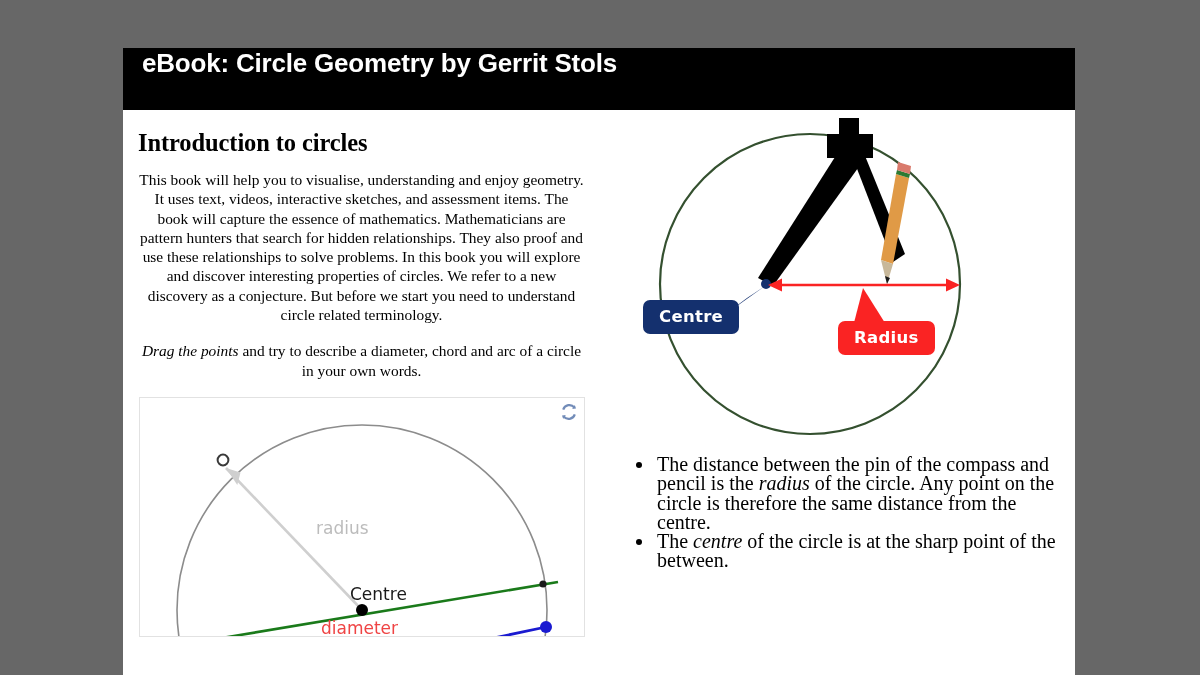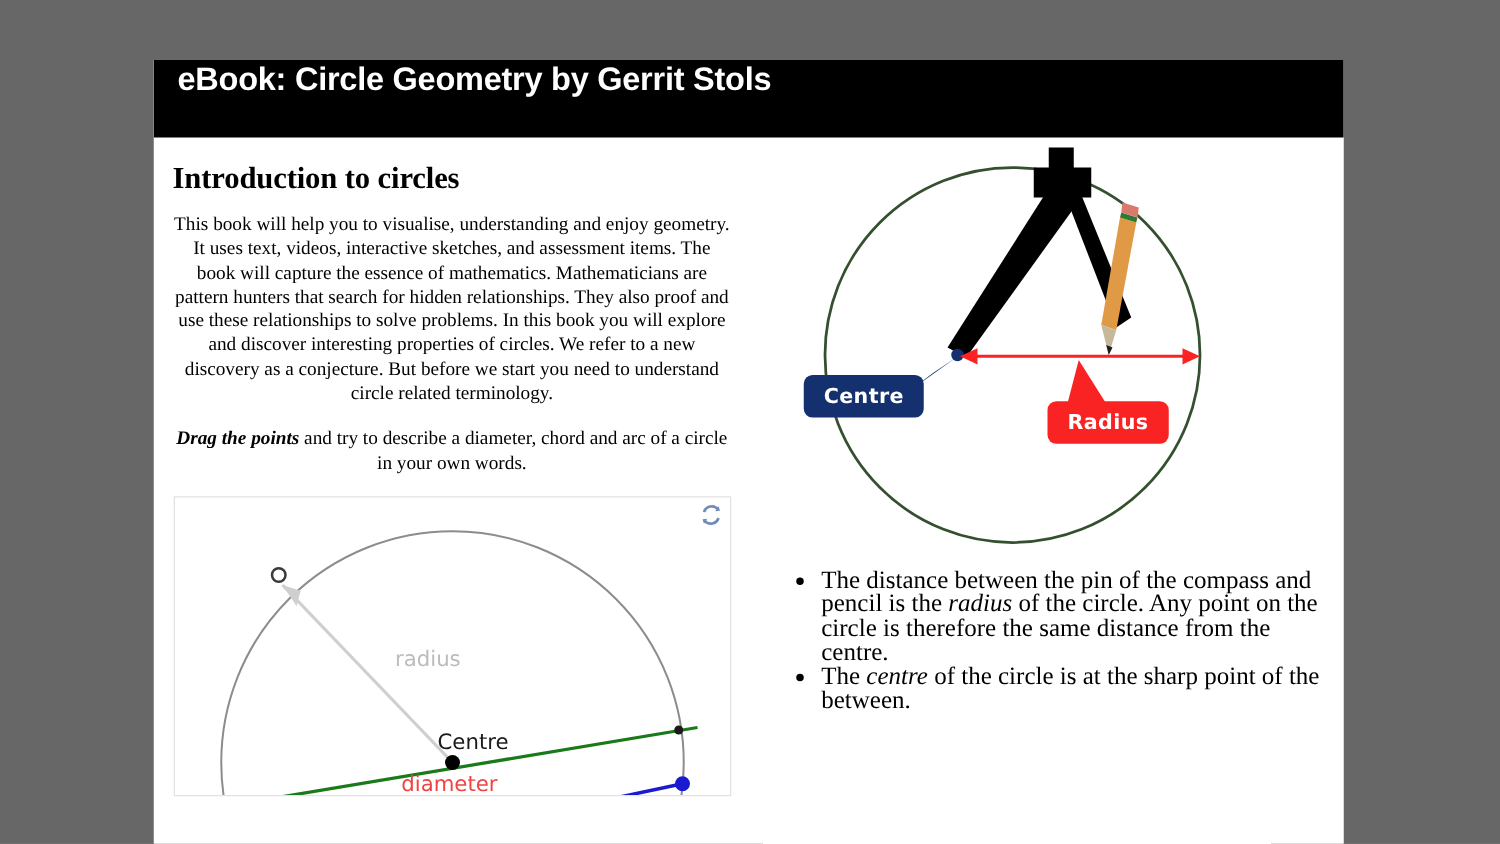--- a/index.html
+++ b/index.html
@@ -54,21 +54,21 @@
     letter-spacing: -0.1px;
   }
   p.body-text {
     font-size: 15.4px;
     line-height: 19.3px;
     margin: 0 0 17px 0;
     color: #000000;
     text-align: center;
   }
   p.body-text.tight { margin-bottom: 0; }
-  .bi { font-weight: bold; font-style: italic; }
+  .bi { font-weight: normal; font-style: italic; }
   .it { font-style: italic; }
 
   ul.bullets {
     margin: 9px 0 0 0;
     padding-left: 46px;
     font-size: 20px;
     line-height: 19.3px;
   }
   ul.bullets li { margin-bottom: 0px; padding-left: 2px; }
 

